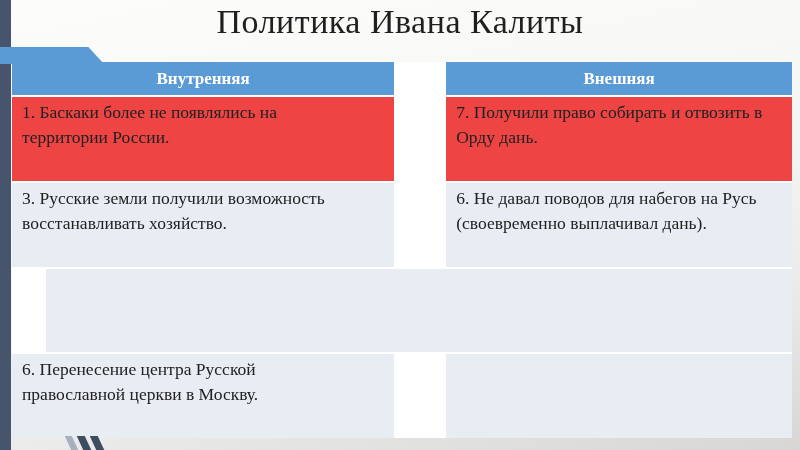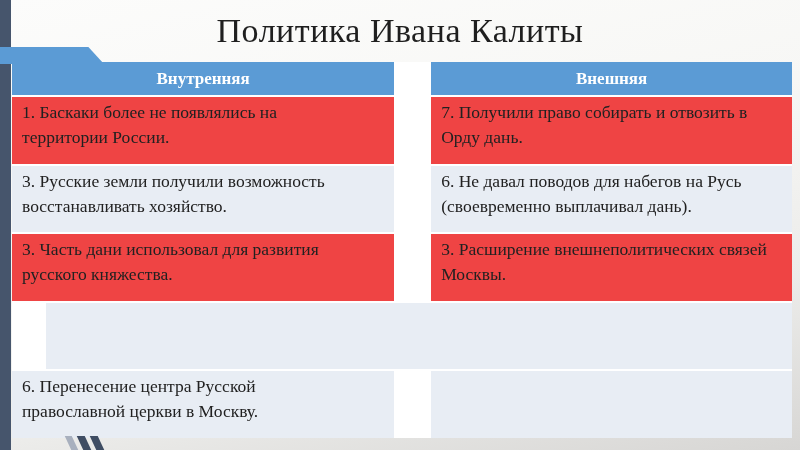--- a/index.html
+++ b/index.html
@@ -23,39 +23,39 @@
   .pennant {
     position: absolute;
     left: 0; top: 47px;
     width: 104px; height: 17px;
     background: #5B9BD5;
     clip-path: polygon(0 0, 85% 0, 100% 100%, 0 100%);
   }
 
   .slide-title {
     position: absolute;
-    left: 0; right: 0; top: 11px;
+    left: 0; right: 0; top: 2px;
     text-align: center;
     font-size: 34px;
     line-height: 40px;
     color: #1F1F1F;
     letter-spacing: 0.5px;
   }
 
   .policy-table {
     position: absolute;
     left: 12px; top: 62px;
     width: 780px; height: 376px;
     background: #FFFFFF;
     display: flex;
     flex-direction: column;
     gap: 2px;
   }
 
-  .t-row { display: flex; gap: 3px; flex: 1; min-height: 0; }
+  .t-row { display: flex; gap: 18px; flex: 1; min-height: 0; }
   .t-row.header { flex: 0 0 33px; }
 
   .cell {
     box-sizing: border-box;
     padding: 3px 14px 0 10px;
     font-size: 17.5px;
     line-height: 25px;
     color: #212121;
     white-space: pre-line;
     overflow: hidden;
@@ -114,26 +114,20 @@
 Орду дань.</div>
     </div>
 
     <div class="t-row row-even">
       <div class="cell l">3. Русские земли получили возможность
 восстанавливать хозяйство.</div>
       <div class="cell r">6. Не давал поводов для набегов на Русь
 (своевременно выплачивал дань).</div>
     </div>
 
-    <div class="t-row row-odd">
-      <div class="cell l">3. Часть дани использовал для развития
-русского княжества.</div>
-      <div class="cell r">3. Расширение внешнеполитических связей
-Москвы.</div>
-    </div>
 
     <div class="t-row row-even">
       <div class="cell r"></div>
     </div>
 
 
     <div class="t-row row-even">
       <div class="cell l">6. Перенесение центра Русской
 православной церкви в Москву.</div>
       <div class="cell r"></div>

